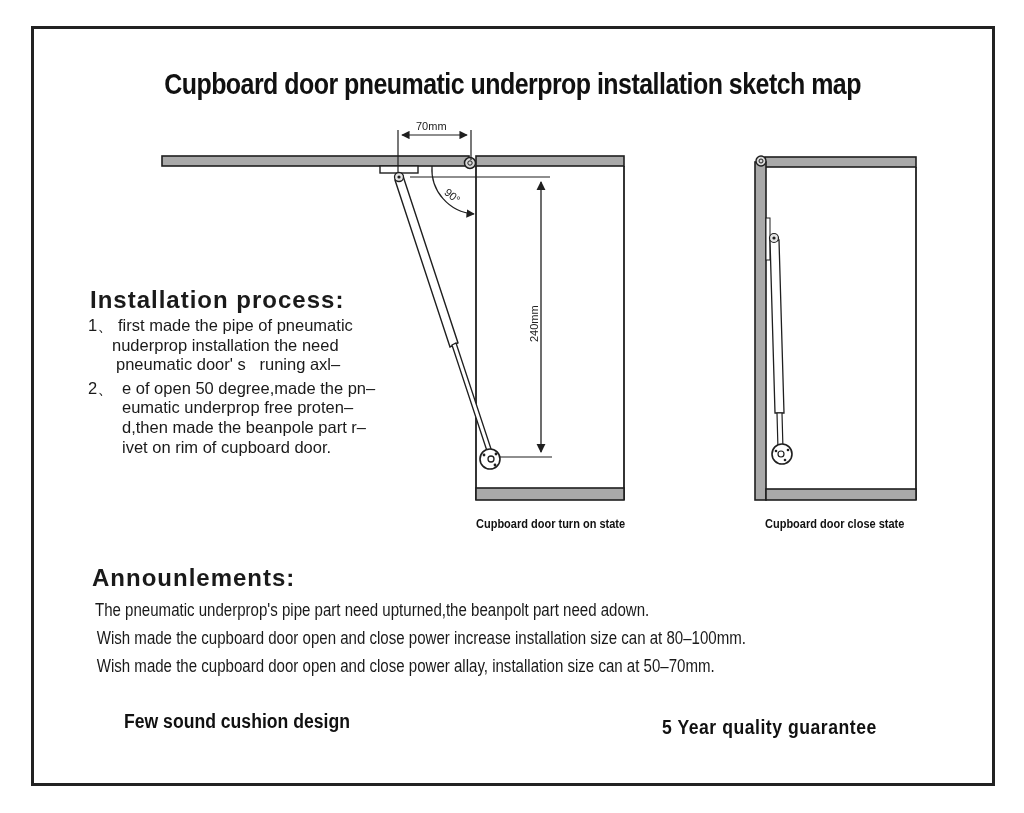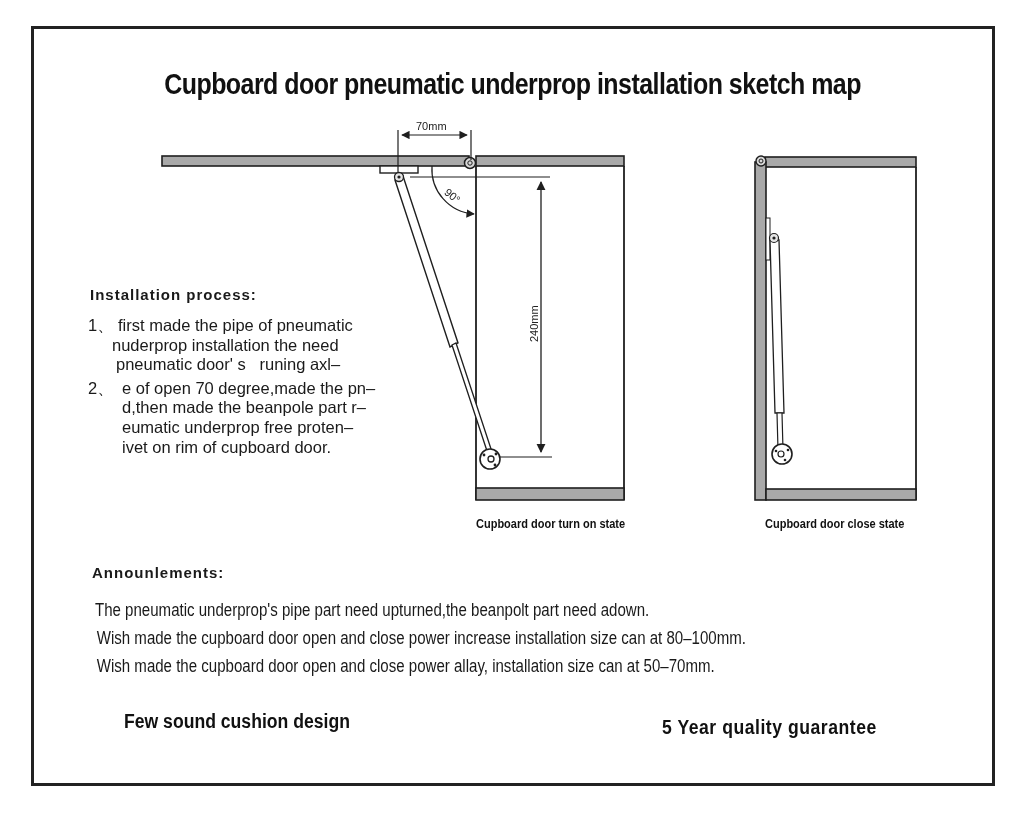--- a/index.html
+++ b/index.html
@@ -1,20 +1,20 @@
 <!DOCTYPE html>
 <html><head>
   <meta charset="utf-8">
   <style>
     html, body { margin: 0; padding: 0; background: #ffffff; }
     body { width: 1024px; height: 813px; position: relative; overflow: hidden; font-family: "Liberation Sans", sans-serif; color: #1a1a1a; }
     .frame { position: absolute; left: 31px; top: 26px; width: 958px; height: 754px; border: 3px solid #222; box-sizing: content-box; }
     .title { position: absolute; left: 0; top: 68px; width: 1024px; text-align: center; font-family: "Liberation Sans", sans-serif; font-weight: bold; font-size: 29px; letter-spacing: -0.6px; transform: scaleX(0.86); transform-origin: 516px 0; color: #111; }
     svg.diagram { position: absolute; left: 0; top: 0; }
-    .h2 { position: absolute; font-weight: bold; font-size: 15px; letter-spacing: 1px; color: #1a1a1a; }
+    .h2 { position: absolute; font-weight: bold; font-size: 24px; letter-spacing: 1px; color: #1a1a1a; }
     .proc { position: absolute; left: 88px; top: 316px; width: 360px; font-size: 16.5px; line-height: 19.6px; color: #1a1a1a; }
     .proc .step { position: relative; padding-left: 24px; }
     .proc .num { position: absolute; left: 0; top: 0; }
     .proc .line { display: block; white-space: pre; }
     .proc .step2 .line { padding-left: 10px; }
     .proc .step2 .line.first { padding-left: 0; }
     .caption { position: absolute; font-weight: bold; font-size: 12.5px; transform: scaleX(0.88); transform-origin: 0 0; color: #111; white-space: nowrap; }
     .notes { position: absolute; left: 95px; top: 596px; font-size: 17.5px; line-height: 28px; transform: scaleX(0.86); transform-origin: 0 0; white-space: nowrap; color: #1a1a1a; }
     .notes div { display: block; }
     .notes div.l0 { margin-left: 0; }
@@ -117,23 +117,23 @@
 
 <div class="proc">
   <div class="step step1">
     <span class="num">1、</span>
     <span class="line" style="padding-left:6px">first made the pipe of pneumatic</span>
     <span class="line">nuderprop installation the need</span>
     <span class="line" style="padding-left:4px">pneumatic door' s   runing axl–</span>
   </div>
   <div class="step step2" style="margin-top:4px;">
     <span class="num">2、</span>
-    <span class="line">e of open 70 degree,made the pn–</span>
+    <span class="line">e of open 50 degree,made the pn–</span>
+    <span class="line">eumatic underprop free proten–</span>
     <span class="line">d,then made the beanpole part r–</span>
-    <span class="line">eumatic underprop free proten–</span>
     <span class="line">ivet on rim of cupboard door.</span>
   </div>
 </div>
 
 <div class="h2" style="left:92px; top:564px;">Announlements:</div>
 
 <div class="notes">
   <div class="l0">The pneumatic underprop's pipe part need upturned,the beanpolt part need adown.</div>
   <div class="l1">Wish made the cupboard door open and close power increase installation size can at 80–100mm.</div>
   <div class="l2">Wish made the cupboard door open and close power allay, installation size can at 50–70mm.</div>

